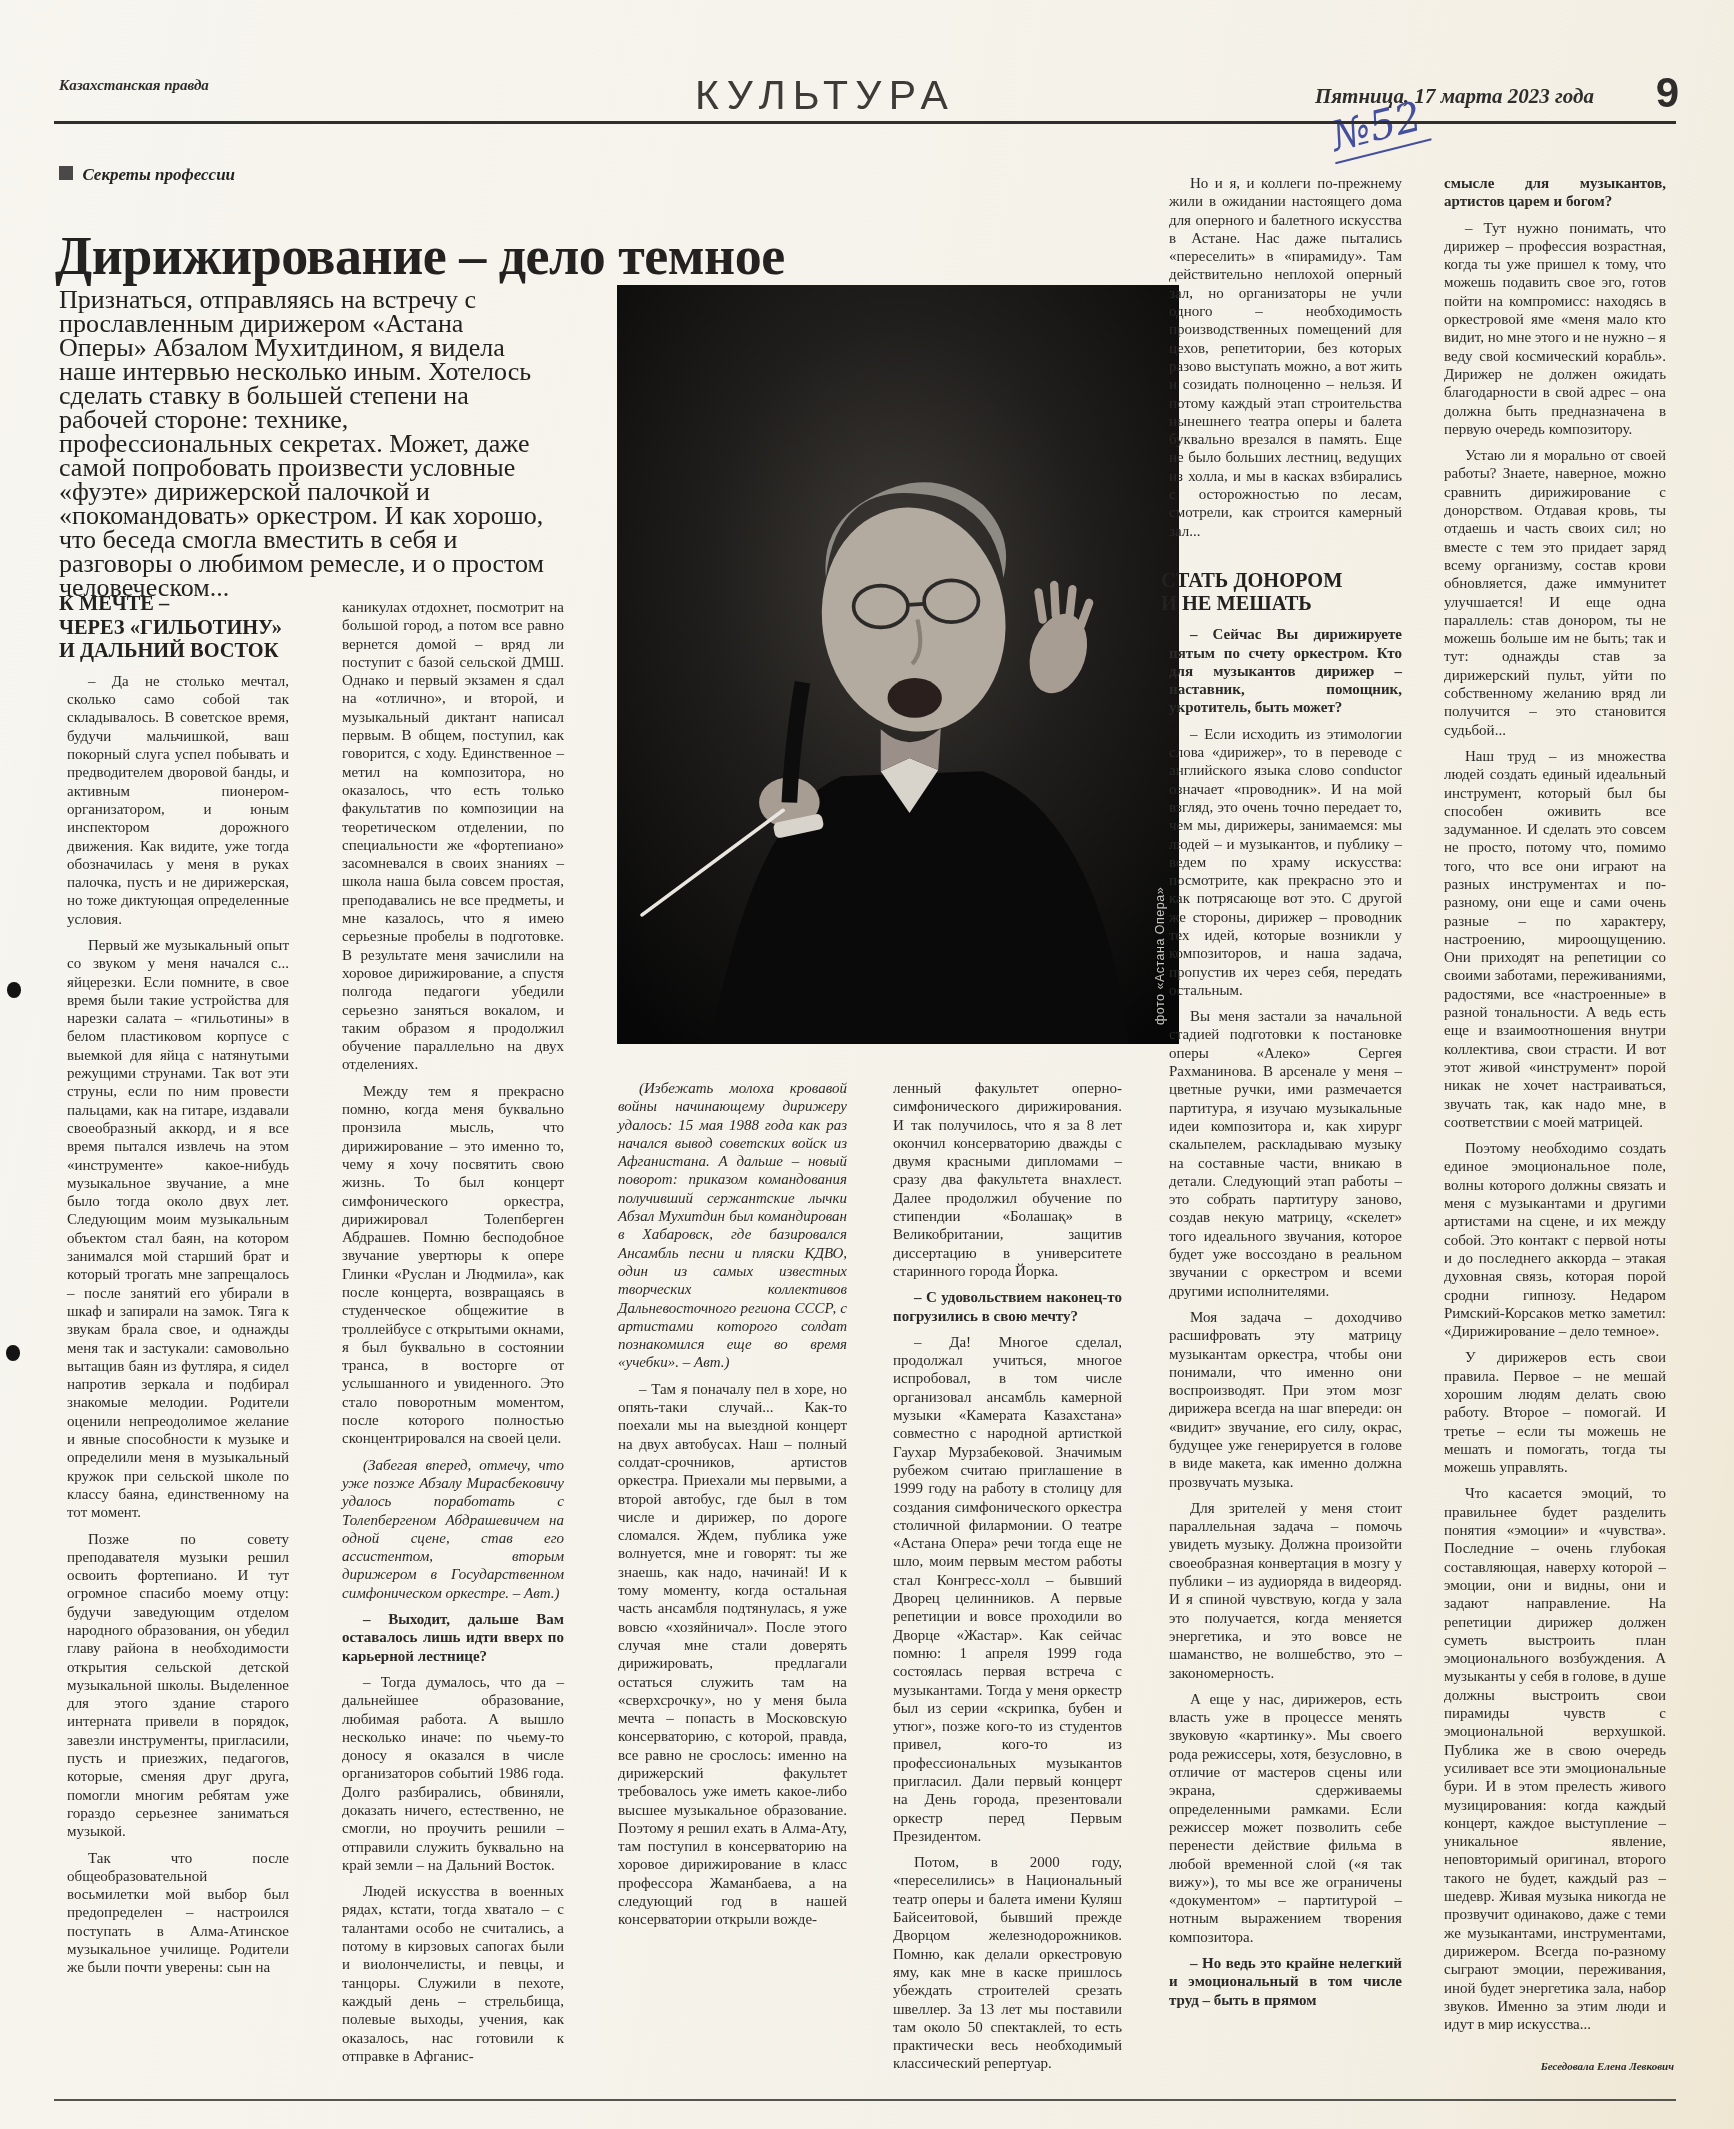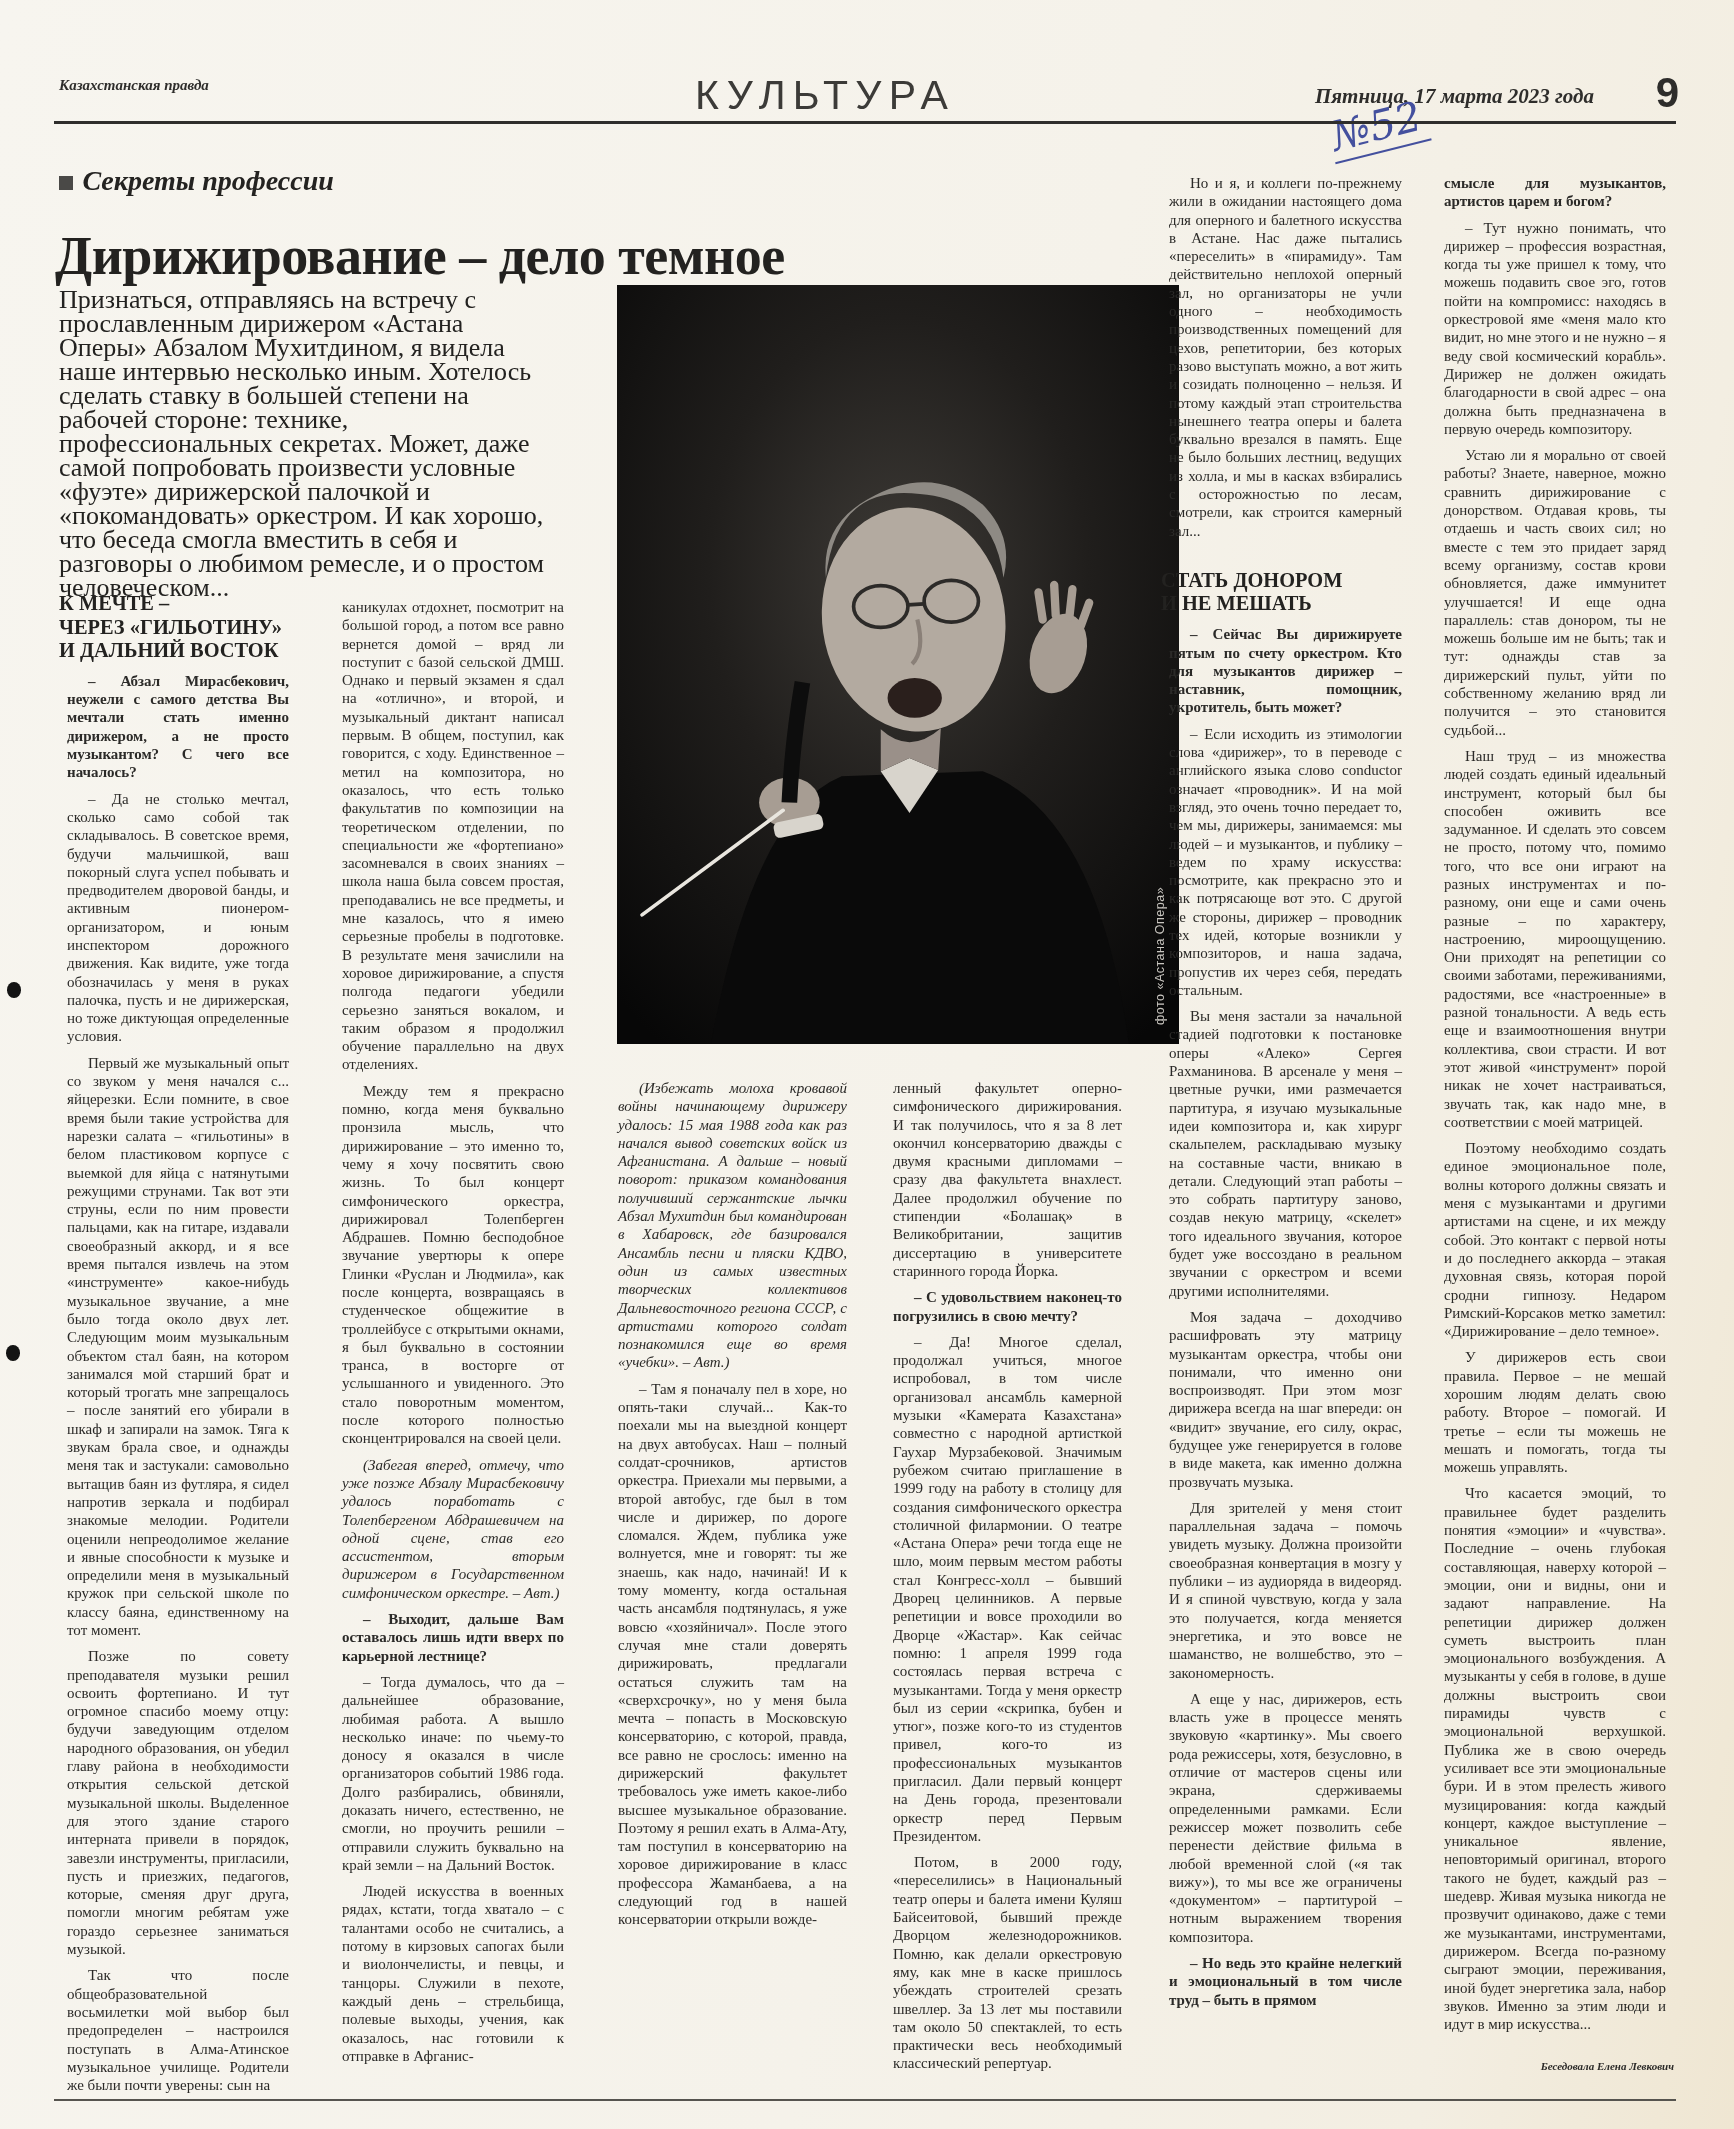--- a/index.html
+++ b/index.html
@@ -21,21 +21,21 @@
   .handwritten{position:absolute;left:1328px;top:102px;font-size:41px;font-style:italic;
     color:#44509e;transform:rotate(-14deg);font-family:"DejaVu Serif",serif;border-bottom:2.1px solid #44509e;
     padding:0 5.2px 1px 3.1px;}
   .header-rule{position:absolute;left:54px;top:121px;width:1622px;height:2.6px;background:#2f2e2c;}
   .bottom-rule{position:absolute;left:54px;top:2099px;width:1622px;height:1.6px;background:#56544f;}
   .scan-dot{position:absolute;width:13.6px;height:15.7px;border-radius:50%;background:#141414;}
   .dot1{left:7.3px;top:982px;}
   .dot2{left:6.3px;top:1345px;}
 
   
-  .kicker{position:absolute;left:59px;top:165px;font-size:28px;font-weight:bold;font-style:italic;color:#242321;}
+  .kicker{position:absolute;left:59px;top:165px;font-size:17px;font-weight:bold;font-style:italic;color:#242321;}
   .kicker .sq{display:inline-block;width:14px;height:14px;background:#4a4947;margin-right:9.4px;}
   .headline{position:absolute;left:55px;top:192px;width:1129px;
     font-size:54px;line-height:1.05;font-weight:bold;letter-spacing:-0.5px;color:#232220;}
   .lead{position:absolute;left:59px;top:288px;width:494px;
     font-size:26px;line-height:24px;font-weight:normal;color:#232220;}
 
   
   .photo{position:absolute;left:617px;top:285px;width:562px;height:759px;background:#0c0c0c;overflow:hidden;}
   .photo svg{display:block;width:100%;height:100%;}
   .photo-credit{position:absolute;left:1153px;top:1025px;transform-origin:left top;
@@ -120,21 +120,20 @@
 
       <rect x="300" y="1020" width="95" height="30" rx="10" fill="#d8d4cc" transform="rotate(-12 347 1035)"></rect>
     </svg>
   </div>
   <div class="photo-credit">фото «Астана Опера»</div>
 
   <div id="col1" class="col">
       <h3 class="subhead">К МЕЧТЕ –
 ЧЕРЕЗ «ГИЛЬОТИНУ»
 И ДАЛЬНИЙ ВОСТОК</h3>
-      <p class="para q">– Абзал Мирасбекович, неужели с самого детства Вы мечтали стать именно дирижером, а не просто музыкантом? С чего все началось?</p>
       <p class="para a">– Да не столько мечтал, сколько само собой так складывалось. В советское время, будучи мальчишкой, ваш покорный слуга успел побывать и предводителем дворовой банды, и активным пионером-организатором, и юным инспектором дорожного движения. Как видите, уже тогда обозначилась у меня в руках палочка, пусть и не дирижерская, но тоже диктующая определенные условия.</p>
       <p class="para a">Первый же музыкальный опыт со звуком у меня начался с... яйцерезки. Если помните, в свое время были такие устройства для нарезки салата – «гильотины» в белом пластиковом корпусе с выемкой для яйца с натянутыми режущими струнами. Так вот эти струны, если по ним провести пальцами, как на гитаре, издавали своеобразный аккорд, и я все время пытался извлечь на этом «инструменте» какое-нибудь музыкальное звучание, а мне было тогда около двух лет. Следующим моим музыкальным объектом стал баян, на котором занимался мой старший брат и который трогать мне запрещалось – после занятий его убирали в шкаф и запирали на замок. Тяга к звукам брала свое, и однажды меня так и застукали: самовольно вытащив баян из футляра, я сидел напротив зеркала и подбирал знакомые мелодии. Родители оценили непреодолимое желание и явные способности к музыке и определили меня в музыкальный кружок при сельской школе по классу баяна, единственному на тот момент.</p>
       <p class="para a">Позже по совету преподавателя музыки решил освоить фортепиано. И тут огромное спасибо моему отцу: будучи заведующим отделом народного образования, он убедил главу района в необходимости открытия сельской детской музыкальной школы. Выделенное для этого здание старого интерната привели в порядок, завезли инструменты, пригласили, пусть и приезжих, педагогов, которые, сменяя друг друга, помогли многим ребятам уже гораздо серьезнее заниматься музыкой.</p>
       <p class="para a">Так что после общеобразовательной восьмилетки мой выбор был предопределен – настроился поступать в Алма-Атинское музыкальное училище. Родители же были почти уверены: сын на</p>
     </div>
   <div id="col2" class="col">
       <p class="para cont">каникулах отдохнет, посмотрит на большой город, а потом все равно вернется домой – вряд ли поступит с базой сельской ДМШ. Однако и первый экзамен я сдал на «отлично», и второй, и музыкальный диктант написал первым. В общем, поступил, как говорится, с ходу. Единственное – метил на композитора, но оказалось, что есть только факультатив по композиции на теоретическом отделении, по специальности же «фортепиано» засомневался в своих знаниях – школа наша была совсем простая, преподавались не все предметы, и мне казалось, что я имею серьезные пробелы в подготовке. В результате меня зачислили на хоровое дирижирование, а спустя полгода педагоги убедили серьезно заняться вокалом, и таким образом я продолжил обучение параллельно на двух отделениях.</p>
       <p class="para a">Между тем я прекрасно помню, когда меня буквально пронзила мысль, что дирижирование – это именно то, чему я хочу посвятить свою жизнь. То был концерт симфонического оркестра, дирижировал Толепберген Абдрашев. Помню бесподобное звучание увертюры к опере Глинки «Руслан и Людмила», как после концерта, возвращаясь в студенческое общежитие в троллейбусе с открытыми окнами, я был буквально в состоянии транса, в восторге от услышанного и увиденного. Это стало поворотным моментом, после которого полностью сконцентрировался на своей цели.</p>
       <p class="para note">(Забегая вперед, отмечу, что уже позже Абзалу Мирасбековичу удалось поработать с Толепбергеном Абдрашевичем на одной сцене, став его ассистентом, вторым дирижером в Государственном симфоническом оркестре. – Авт.)</p>
       <p class="para q">– Выходит, дальше Вам оставалось лишь идти вверх по карьерной лестнице?</p>

